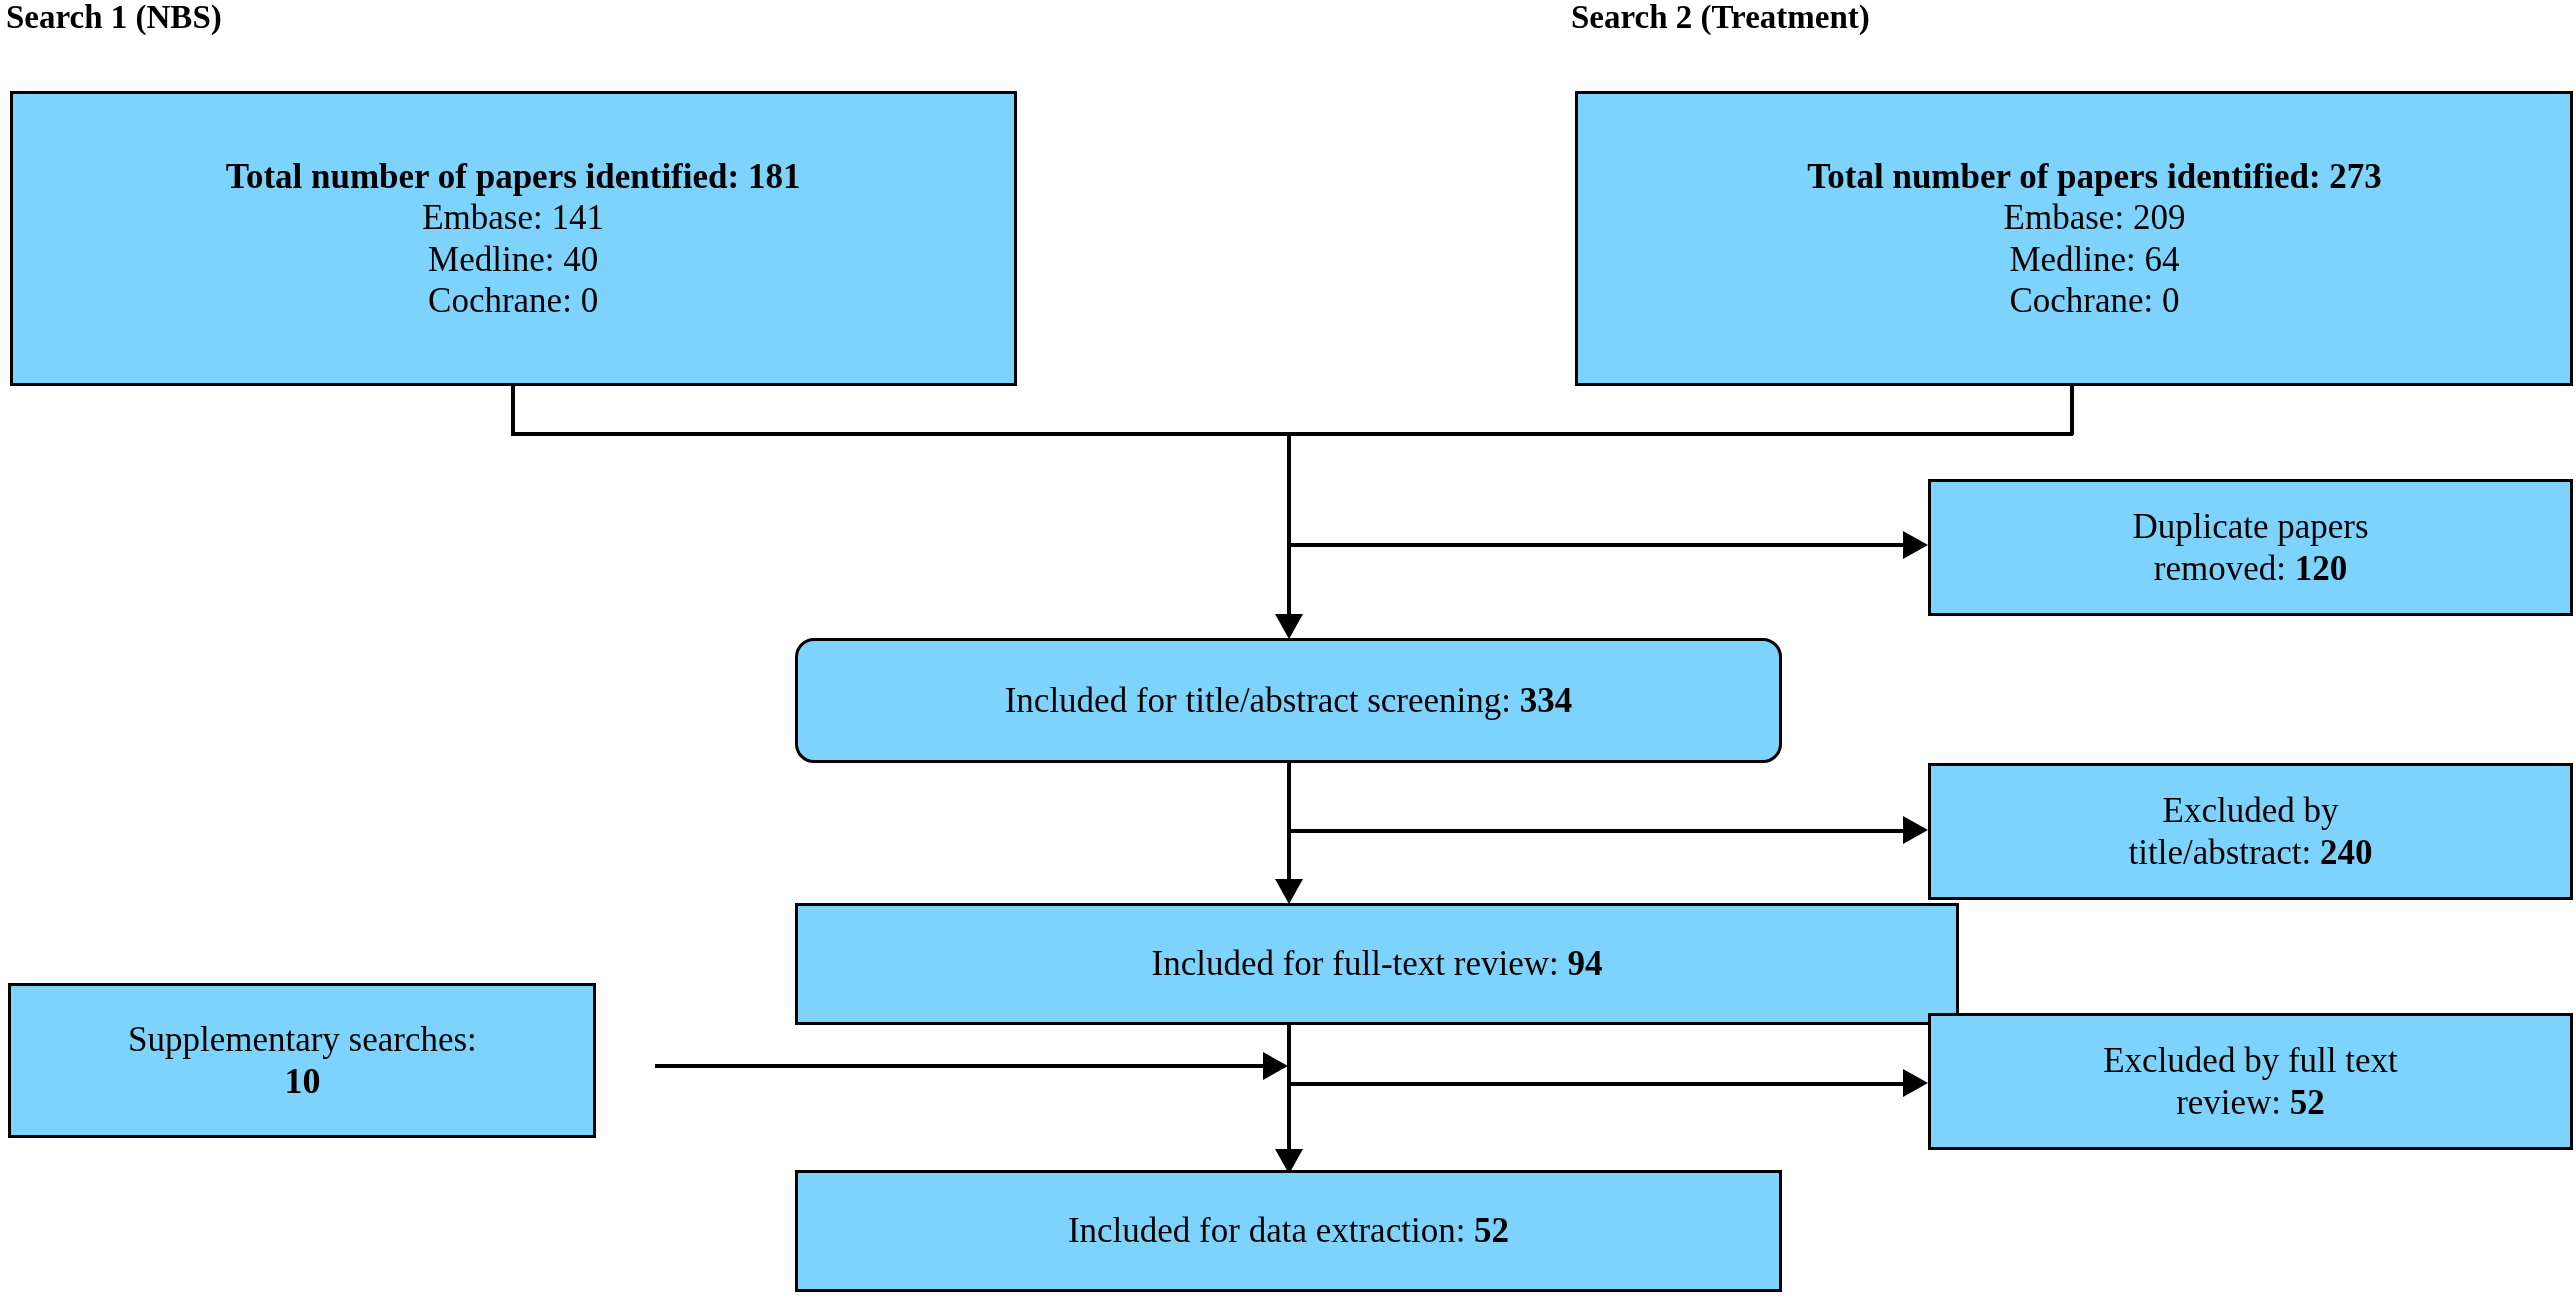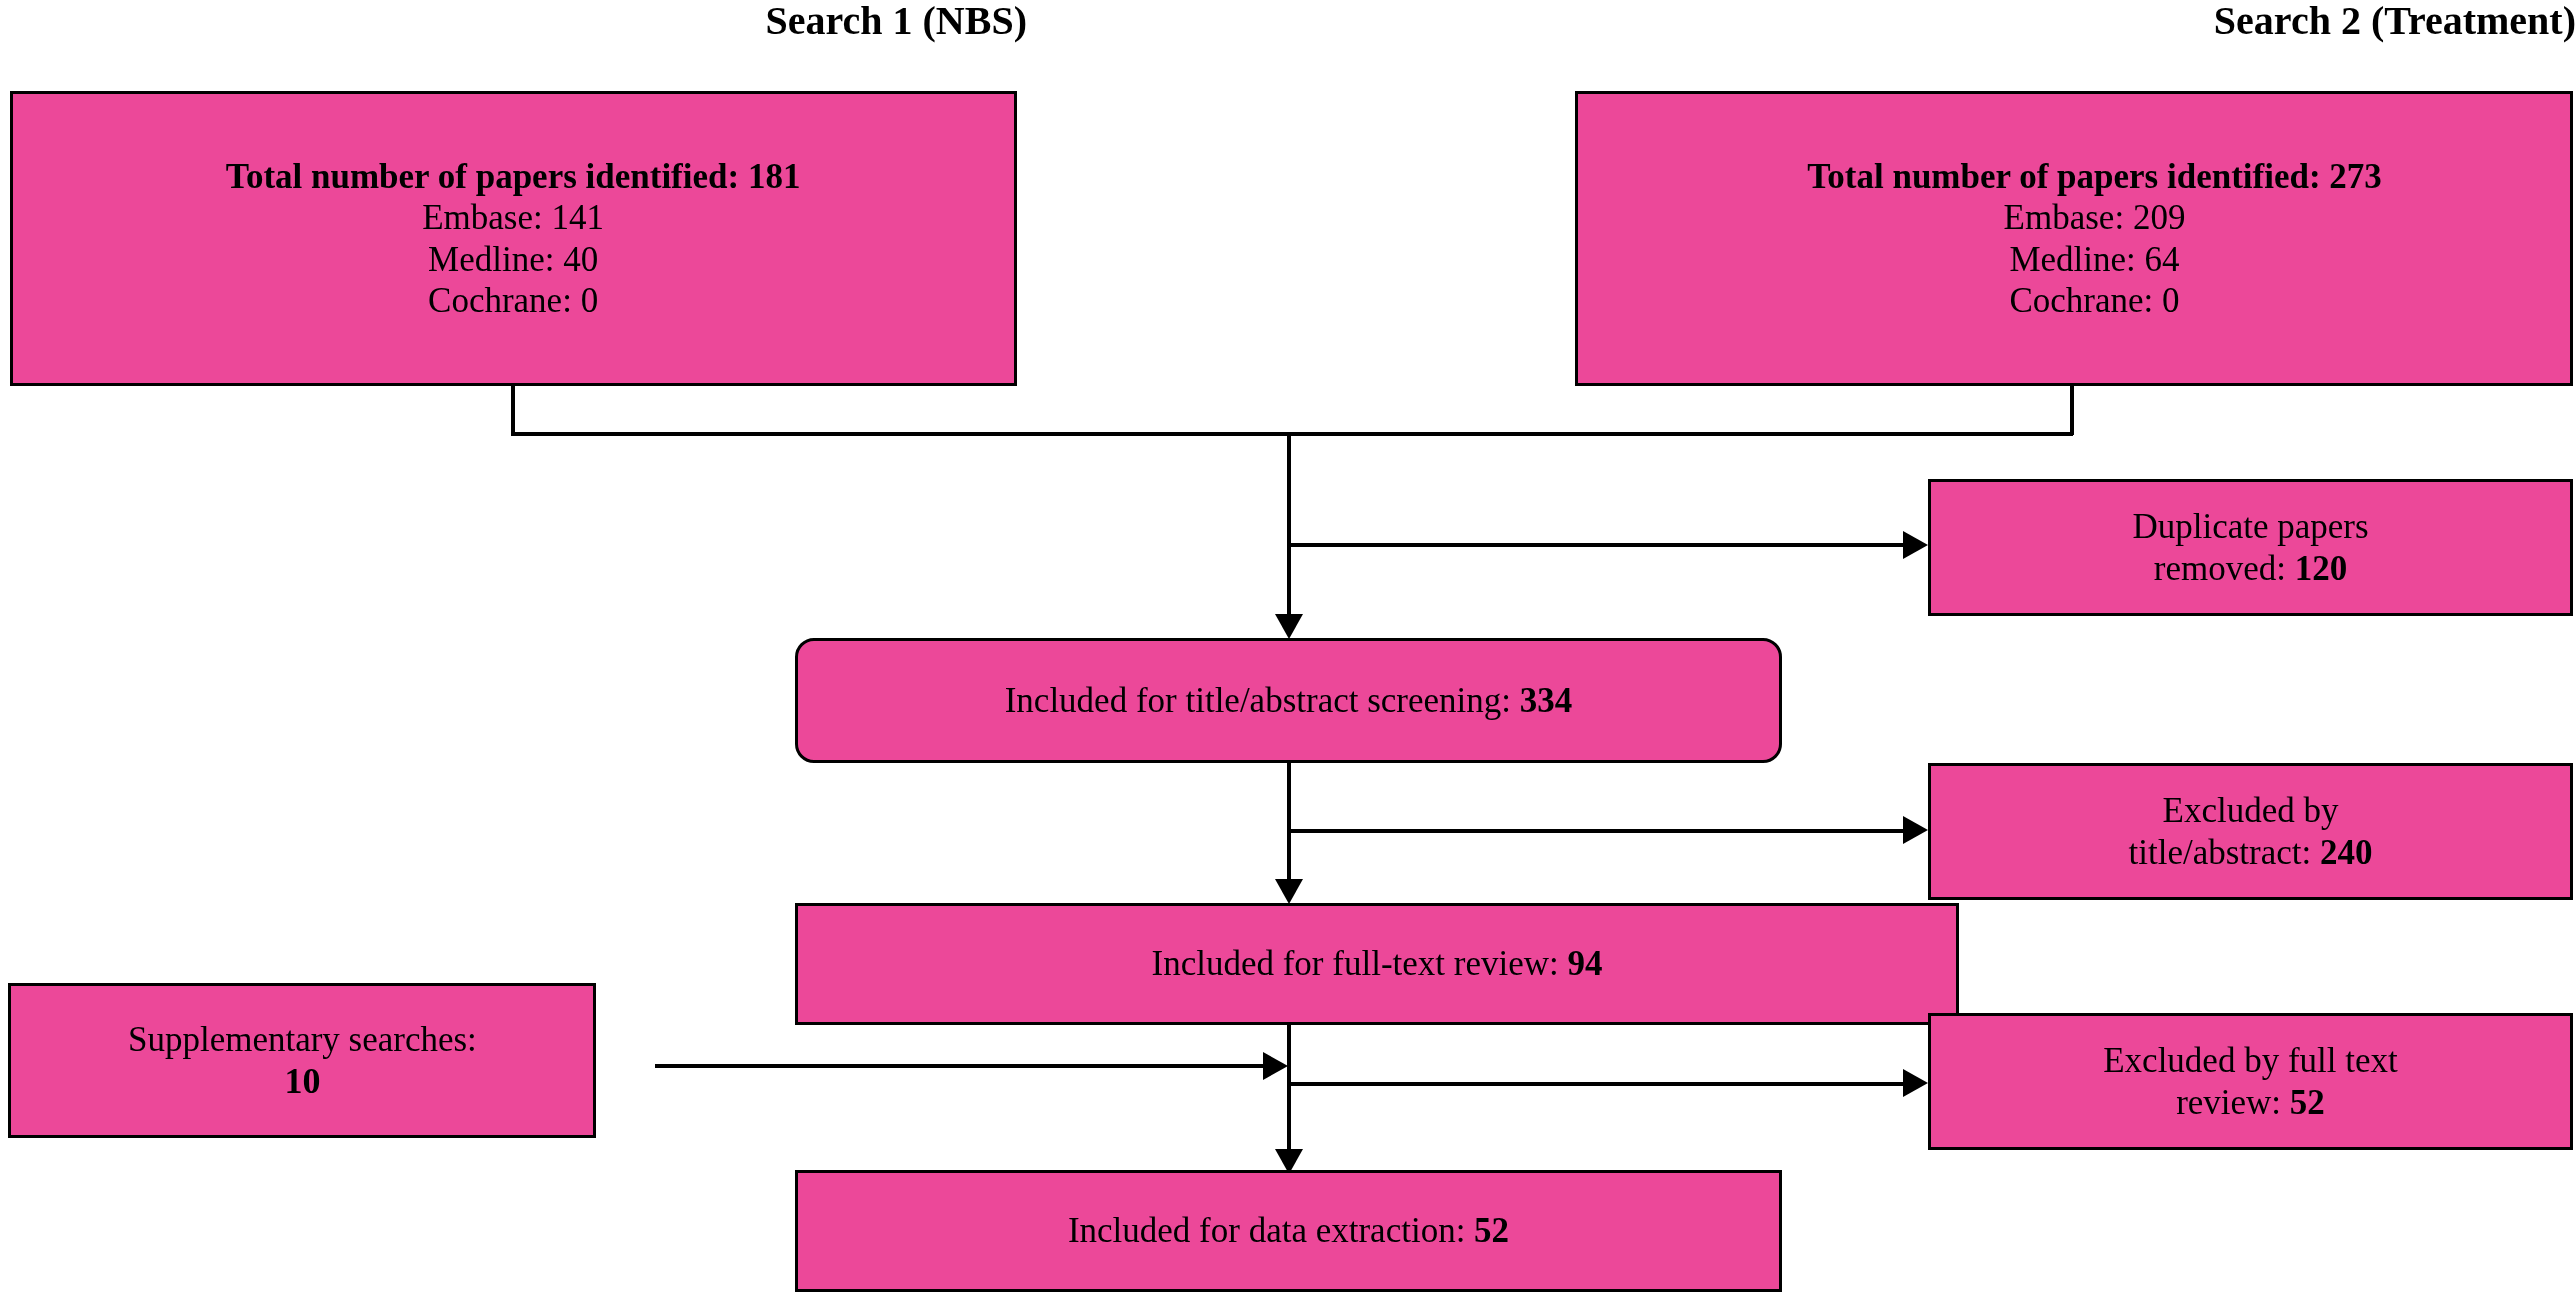--- a/index.html
+++ b/index.html
@@ -2,26 +2,26 @@
 <html style="font-size:9.6px"><head>
 <meta charset="utf-8">
 <style>
   html,body{margin:0;padding:0;background:#ffffff;}
   body{width:2576px;height:1299px;position:relative;overflow:hidden;
        font-family:"Liberation Serif","DejaVu Serif",serif;color:#000000;}
 
   .stage{position:absolute;left:0;top:0;width:2576px;height:1299px;}
 
   
-  .heading{position:absolute;font-weight:bold;font-size:40px;line-height:1;
-           text-align:right;white-space:nowrap;}
+  .heading{position:absolute;font-weight:bold;font-size:33px;line-height:1;
+           text-align:left;white-space:nowrap;padding-left:6px;}
 
   
   .box{position:absolute;box-sizing:border-box;border:3.6px solid #000;
-       background:#ec4899;display:flex;flex-direction:column;
+       background:#7dd3fc;display:flex;flex-direction:column;
        align-items:center;justify-content:center;text-align:center;
        font-size:35px;line-height:1.18;}
   .box .ln{display:block;white-space:nowrap;}
   .box b{font-weight:bold;}
   .box .big{font-size:36px;font-weight:bold;}
 
   
   .line-v{position:absolute;background:#000;width:3.6px;}
   .line-h{position:absolute;background:#000;height:3.6px;}
 

